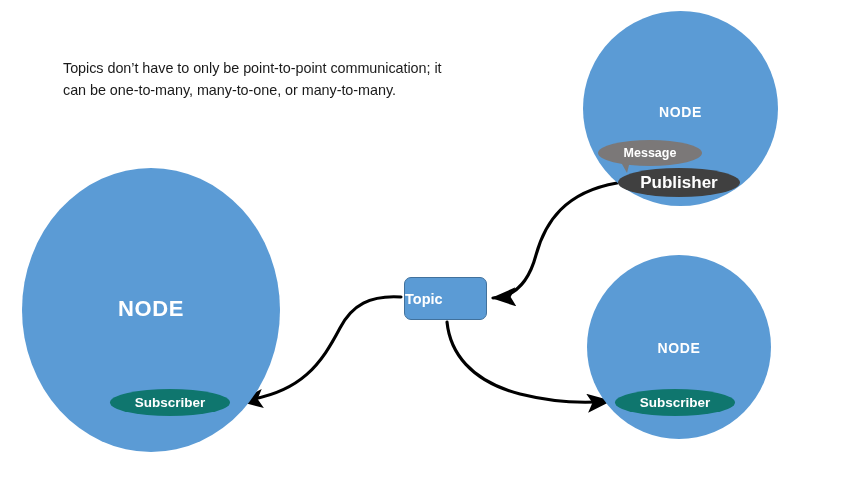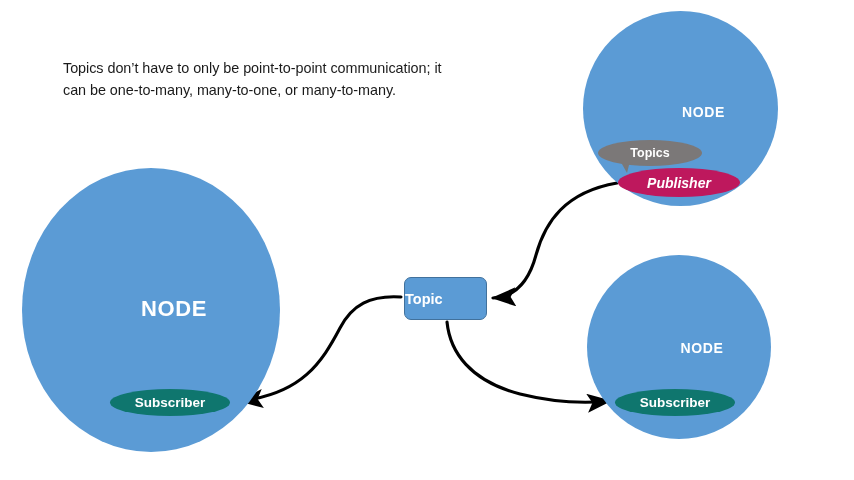--- a/index.html
+++ b/index.html
@@ -45,38 +45,37 @@
     border-radius: 50%;
     background: #5B9BD5;
   }
   .node-label {
     position: absolute;
     color: #ffffff;
     font-weight: bold;
     text-align: center;
     white-space: nowrap;
     letter-spacing: 0.6px;
-    padding-left: 23px;
   }
   .node-label.big  { font-size: 22px; }
   .node-label.small{ font-size: 14px; }
 
   
   .pill {
     position: absolute;
     border-radius: 50%;
     display: flex;
     align-items: center;
     justify-content: center;
     color: #ffffff;
     font-weight: bold;
     white-space: nowrap;
   }
   .pill.subscriber { background: #0f766e; font-size: 13.5px; }
-  .pill.publisher  { background: #be185d; font-size: 14px; font-style: italic; }
+  .pill.publisher  { background: #404040; font-size: 17px; }
 
   
   .callout {
     position: absolute;
     border-radius: 50%;
     background: #7B7878;
     display: flex;
     align-items: center;
     justify-content: center;
     color: #ffffff;
@@ -138,21 +137,21 @@
   <div class="node-label big" style="left:22px; top:296px; width:258px;">NODE</div>
   <div class="pill subscriber" style="left:110px; top:389px; width:120px; height:27px;">
     <span>Subscriber</span>
   </div>
 
   <div class="node-circle" style="left:583px; top:11px; width:195px; height:195px;"></div>
   <div class="node-label small" style="left:583px; top:104px; width:195px;">NODE</div>
 
   <div class="callout-tail" style="left:618px; top:157px;"></div>
   <div class="callout" style="left:598px; top:140px; width:104px; height:26px;">
-    <span>Topics</span>
+    <span>Message</span>
   </div>
 
   <div class="pill publisher" style="left:618px; top:168px; width:122px; height:29px;">
     <span>Publisher</span>
   </div>
 
   <div class="node-circle" style="left:587px; top:255px; width:184px; height:184px;"></div>
   <div class="node-label small" style="left:587px; top:340px; width:184px;">NODE</div>
   <div class="pill subscriber" style="left:615px; top:389px; width:120px; height:27px;">
     <span>Subscriber</span>

